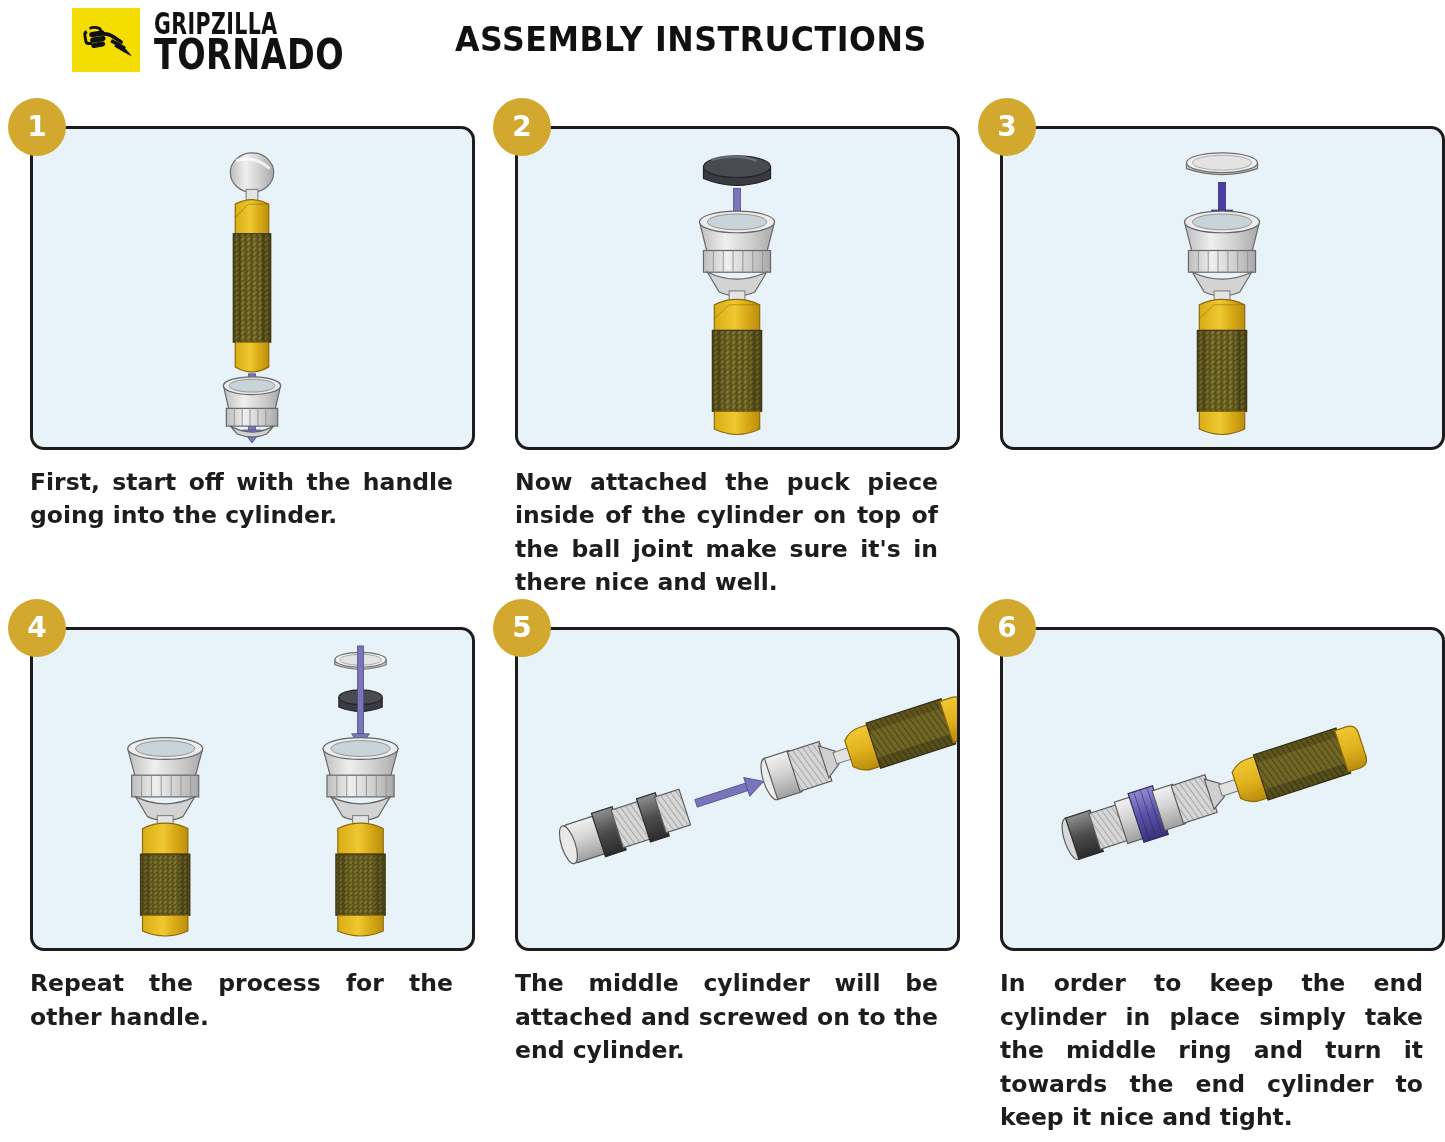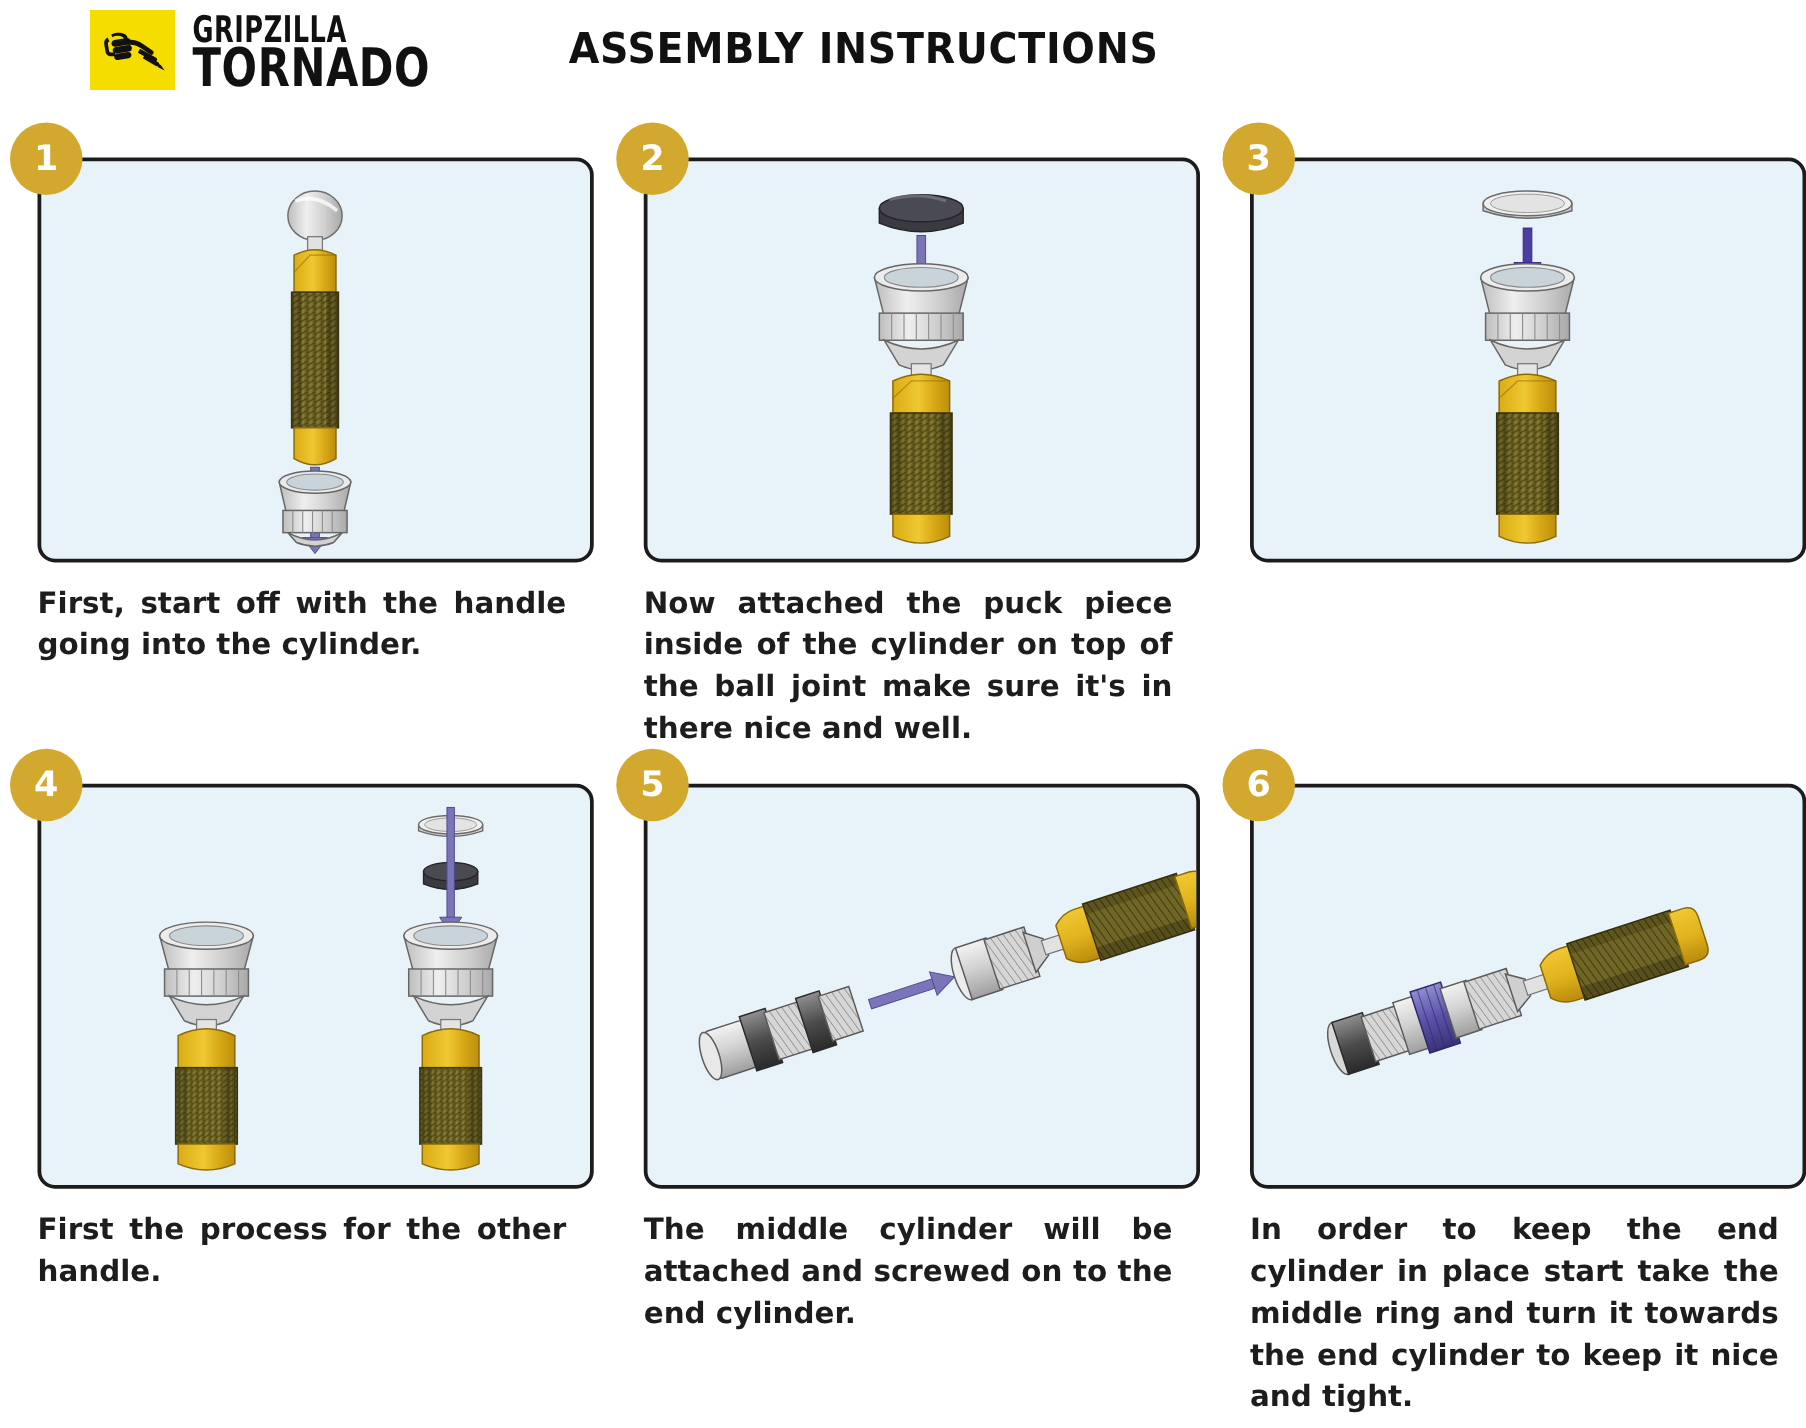--- a/index.html
+++ b/index.html
@@ -452,21 +452,21 @@
               <rect x="214" y="186" width="16" height="13" fill="#e4e4e4" stroke="#777" stroke-width="1"></rect>
               <path d="M199 199 q23 -11 46 0 l0 26 l-46 0 z" fill="url(#ylD)" stroke="#8c6a08" stroke-width="1.2"></path>
               <rect x="197" y="225" width="50" height="62" fill="url(#knurlD)" stroke="#3f3911" stroke-width="1.2"></rect>
               <rect x="197" y="225" width="10" height="62" fill="#000" opacity="0.16"></rect>
               <rect x="236" y="225" width="11" height="62" fill="#000" opacity="0.20"></rect>
               <path d="M199 287 l46 0 l0 16 q-23 10 -46 0 z" fill="url(#ylD)" stroke="#8c6a08" stroke-width="1.2"></path>
             </g>
           </svg>
         </div>
       </div>
-      <div class="caption">First the process for the other handle.</div>
+      <div class="caption">Repeat the process for the other handle.</div>
     </div>
 
     <div class="cell">
       <div class="panel-wrap">
         <div class="badge">5</div>
         <div class="panel">
           <svg class="art" viewBox="0 0 445 318">
             <defs>
               <linearGradient id="ylE" x1="0" y1="0" x2="0" y2="1">
                 <stop offset="0" stop-color="#efc832"></stop>
@@ -586,16 +586,16 @@
 
               <path d="M237 146 q8 -8 18 -8 l10 0 l0 44 l-10 0 q-10 0 -18 -8 z" fill="url(#ylF)" stroke="#8c6a08" stroke-width="1.2"></path>
               <rect x="263" y="136" width="88" height="48" fill="url(#knurlF)" stroke="#3b3510" stroke-width="1.2"></rect>
               <rect x="263" y="136" width="88" height="9" fill="#000" opacity="0.16"></rect>
               <rect x="263" y="173" width="88" height="11" fill="#000" opacity="0.22"></rect>
               <path d="M349 138 l12 0 q10 0 10 10 l0 24 q0 10 -10 10 l-12 0 z" fill="url(#ylF)" stroke="#8c6a08" stroke-width="1.2"></path>
             </g>
           </svg>
         </div>
       </div>
-      <div class="caption">In order to keep the end cylinder in place start take the middle ring and turn it towards the end cylinder to keep it nice and tight.</div>
+      <div class="caption">In order to keep the end cylinder in place simply take the middle ring and turn it towards the end cylinder to keep it nice and tight.</div>
     </div>
   </div>
 </div>
 
 </body></html>

